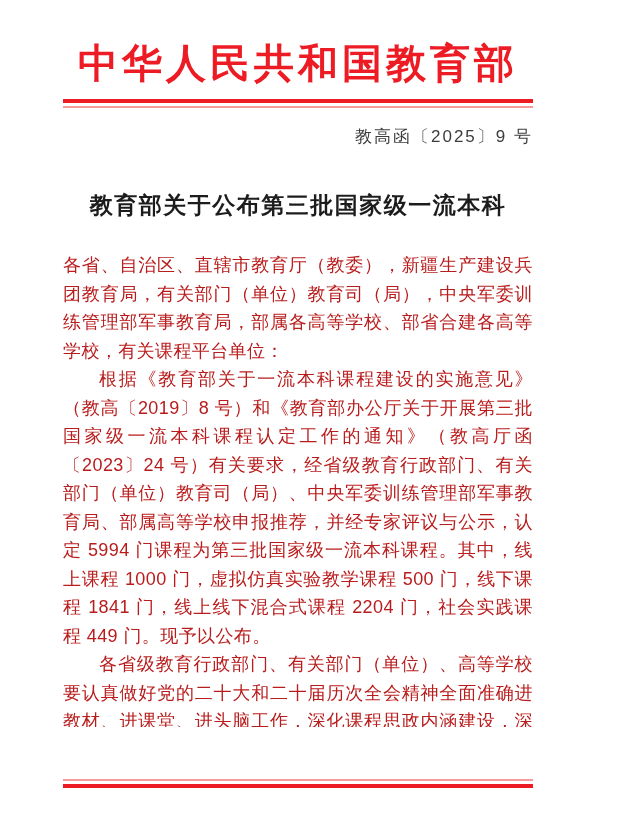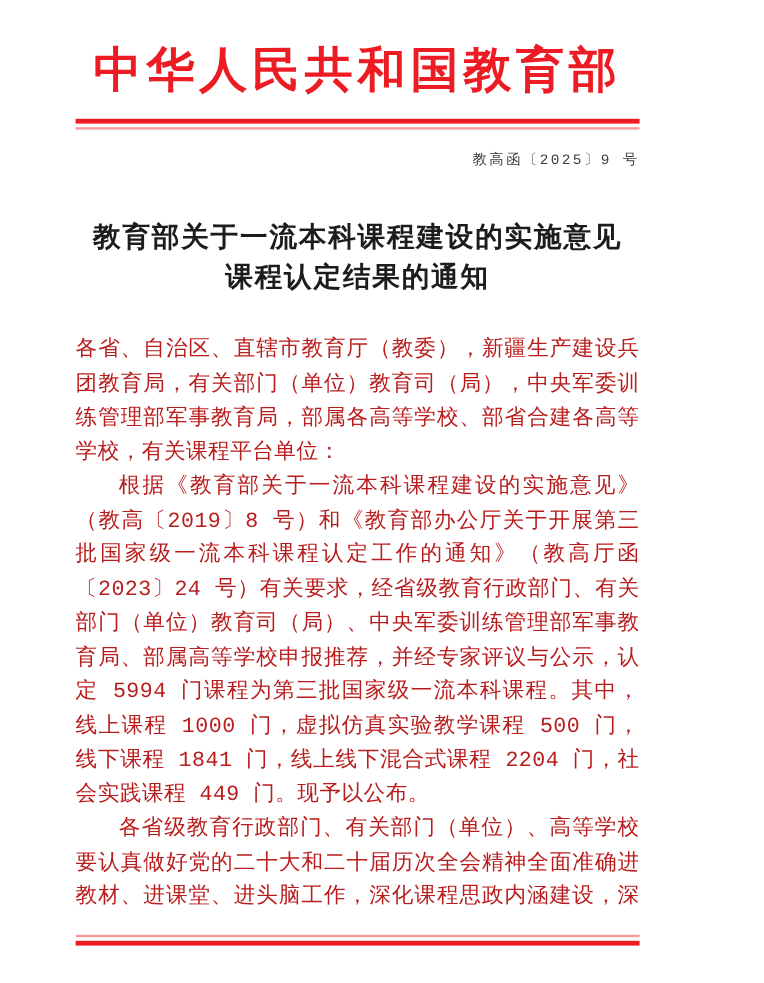--- a/index.html
+++ b/index.html
@@ -6,21 +6,21 @@
     margin: 0;
     padding: 0;
     background: #ffffff;
   }
   .page {
     position: relative;
     width: 596px;
     height: 819px;
     background: #ffffff;
     overflow: hidden;
-    font-family: Liberation Mono, monospace;
+    font-family: Liberation Sans, sans-serif;
   }
   .letterhead-name {
     margin: 36px 40px 0;
     text-align: center;
     color: #ed1c24;
     font-size: 40px;
     font-weight: bold;
     letter-spacing: 4px;
     line-height: 1.35;
     white-space: nowrap;
@@ -33,21 +33,21 @@
     background: #ed1c24;
   }
   .rule-thin {
     height: 2px;
     background: #f59b9b;
   }
   .header-rule .rule-thin { margin-top: 3px; }
   .doc-number {
     margin: 17px 63px 0;
     text-align: right;
-    font-size: 12px;
+    font-size: 17px;
     color: #3c3c3c;
     letter-spacing: 2px;
   }
   .doc-title {
     margin-top: 41px;
     text-align: center;
     font-size: 23px;
     font-weight: bold;
     color: #1c1c1c;
     line-height: 33px;
@@ -87,22 +87,21 @@
   <div class="letterhead-name">中华人民共和国教育部</div>
 
   <div class="header-rule">
     <div class="rule-thick"></div>
     <div class="rule-thin"></div>
   </div>
 
   <div class="doc-number">教高函〔2025〕9 号</div>
 
   <div class="doc-title">
-    <div>教育部关于一流本科课程建设的实施意见</div>
-    <div>课程认定结果的通知</div>
+    <div>教育部关于公布第三批国家级一流本科</div>
   </div>
 
   <div class="body-text">
     <p>各省、自治区、直辖市教育厅（教委），新疆生产建设兵团教育局，有关部门（单位）教育司（局），中央军委训练管理部军事教育局，部属各高等学校、部省合建各高等学校，有关课程平台单位：</p>
     <p class="indent">根据《教育部关于一流本科课程建设的实施意见》（教高〔2019〕8 号）和《教育部办公厅关于开展第三批国家级一流本科课程认定工作的通知》（教高厅函〔2023〕24 号）有关要求，经省级教育行政部门、有关部门（单位）教育司（局）、中央军委训练管理部军事教育局、部属高等学校申报推荐，并经专家评议与公示，认定 5994 门课程为第三批国家级一流本科课程。其中，线上课程 1000 门，虚拟仿真实验教学课程 500 门，线下课程 1841 门，线上线下混合式课程 2204 门，社会实践课程 449 门。现予以公布。</p>
     <p class="indent">各省级教育行政部门、有关部门（单位）、高等学校要认真做好党的二十大和二十届历次全会精神全面准确进教材、进课堂、进头脑工作，深化课程思政内涵建设，深入挖掘各类课程和教学方式中蕴含的思想政治教育元素，推动思政教育与专业教育</p>
   </div>
 
   <div class="footer-rule">
     <div class="rule-thin"></div>

